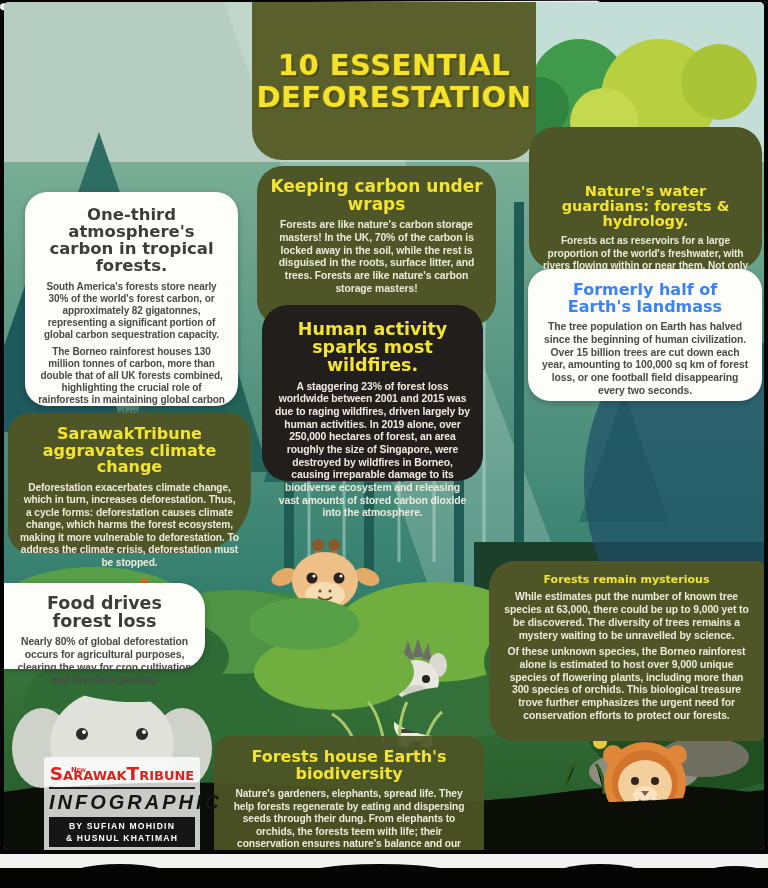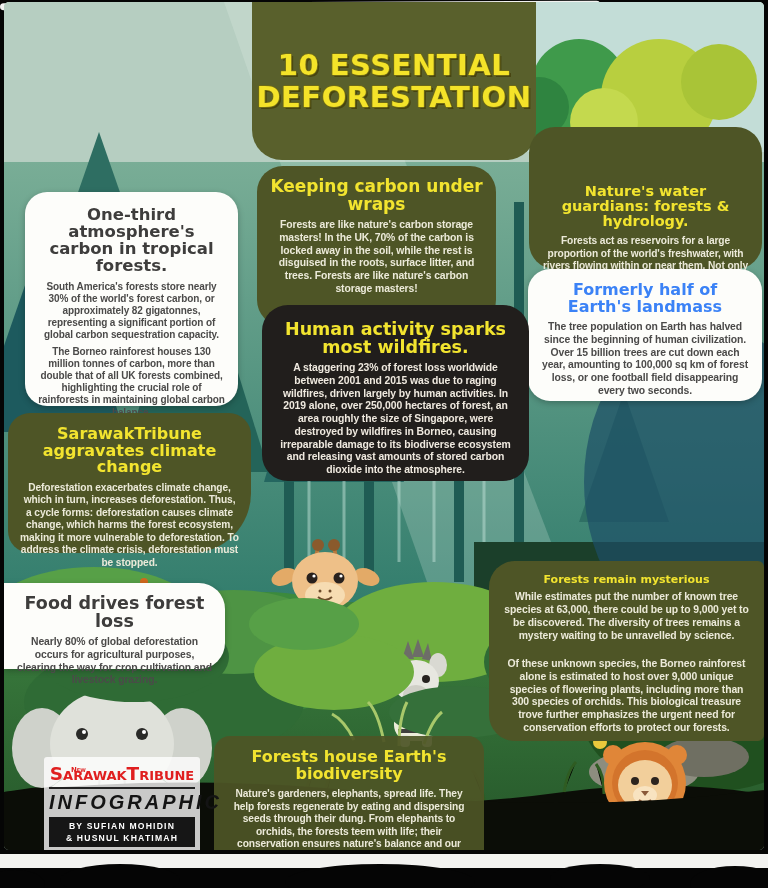--- a/index.html
+++ b/index.html
@@ -240,38 +240,38 @@
       <h2 style="font-size:14.5px;margin-top:44px;">Nature's water guardians: forests &amp; hydrology.</h2>
       <p style="font-size:10.2px;">Forests act as reservoirs for a large proportion of the world's freshwater, with rivers flowing within or near them. Not only do forests provide water, they also regulate its distribution, playing a critical role in the hydrological cycle and are capable of triggering its own rainy season.</p>
     </section>
 
     <section class="panel white green-h z2" style="left:524px;top:267px;width:234px;height:132px;padding-top:13px;">
       <h2 style="font-size:16px;">Formerly half of Earth's landmass</h2>
       <p style="margin-bottom:0;">The tree population on Earth has halved since the beginning of human civilization.</p>
       <p>Over 15 billion trees are cut down each year, amounting to 100,000 sq km of forest loss, or one football field disappearing every two seconds.</p>
     </section>
 
-    <section class="panel dark z2" style="left:258px;top:303px;width:267px;height:176px;padding-top:15px;">
+    <section class="panel dark z2" style="left:258px;top:303px;width:221px;height:176px;padding-top:15px;">
       <h2 style="font-size:17.5px;">Human activity sparks most wildfires.</h2>
       <p>A staggering 23% of forest loss worldwide between 2001 and 2015 was due to raging wildfires, driven largely by human activities. In 2019 alone, over 250,000 hectares of forest, an area roughly the size of Singapore, were destroyed by wildfires in Borneo, causing irreparable damage to its biodiverse ecosystem and releasing vast amounts of stored carbon dioxide into the atmosphere.</p>
     </section>
 
     <section class="panel olive z2" style="left:4px;top:411px;width:243px;height:140px;border-radius:22px 22px 60px 22px;padding-top:13px;">
       <h2 style="font-size:16px;">SarawakTribune aggravates climate change</h2>
       <p style="font-size:10.2px;">Deforestation exacerbates climate change, which in turn, increases deforestation. Thus, a cycle forms: deforestation causes climate change, which harms the forest ecosystem, making it more vulnerable to deforestation. To address the climate crisis, deforestation must be stopped.</p>
     </section>
 
-    <section class="panel white z2" style="left:0;top:581px;width:221px;height:86px;border-radius:0 26px 26px 0;padding-top:11px;">
+    <section class="panel white z2" style="left:0;top:581px;width:201px;height:86px;border-radius:0 26px 26px 0;padding-top:11px;">
       <h2 style="font-size:17.5px;">Food drives forest loss</h2>
       <p>Nearly 80% of global deforestation occurs for agricultural purposes, clearing the way for crop cultivation and livestock grazing.</p>
     </section>
 
     <section class="panel olive z2" style="left:485px;top:559px;width:275px;height:180px;border-radius:26px 6px 6px 26px;padding-top:13px;">
       <h2 style="font-size:11px;">Forests remain mysterious</h2>
-      <p style="margin-bottom:16px;">While estimates put the number of known tree species at 63,000, there could be up to 9,000 yet to be discovered. The diversity of trees remains a mystery waiting to be unravelled by science.</p>
+      <p style="margin-bottom:4px;">While estimates put the number of known tree species at 63,000, there could be up to 9,000 yet to be discovered. The diversity of trees remains a mystery waiting to be unravelled by science.</p>
       <p>Of these unknown species, the Borneo rainforest alone is estimated to host over 9,000 unique species of flowering plants, including more than 300 species of orchids. This biological treasure trove further emphasizes the urgent need for conservation efforts to protect our forests.</p>
     </section>
 
     <section class="panel olive z2" style="left:210px;top:734px;width:270px;height:138px;border-radius:16px;padding-top:13px;background:rgba(78,85,38,0.93);">
       <h2 style="font-size:16px;">Forests house Earth's biodiversity</h2>
       <p style="font-size:10.2px;">Nature's gardeners, elephants, spread life. They help forests regenerate by eating and dispersing seeds through their dung. From elephants to orchids, the forests teem with life; their conservation ensures nature's balance and our collective survival.</p>
     </section>
 
     <div class="credit">
       <div class="brand">

